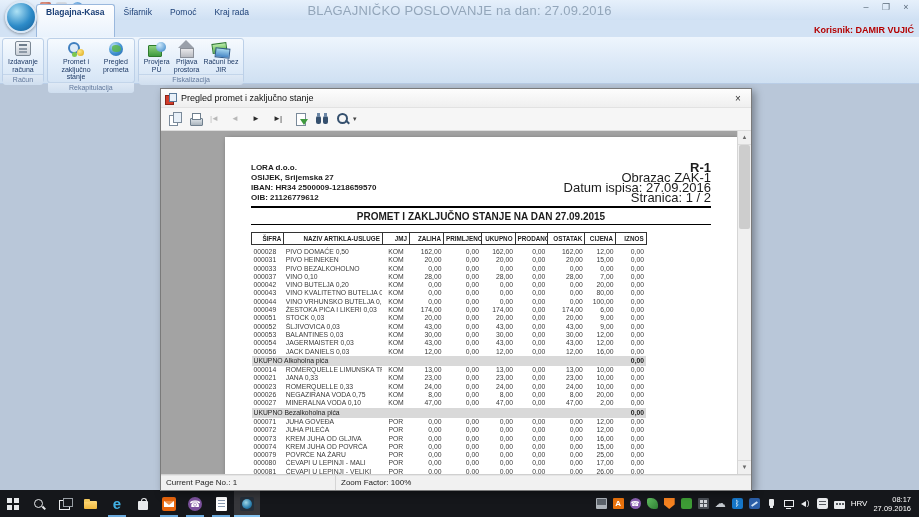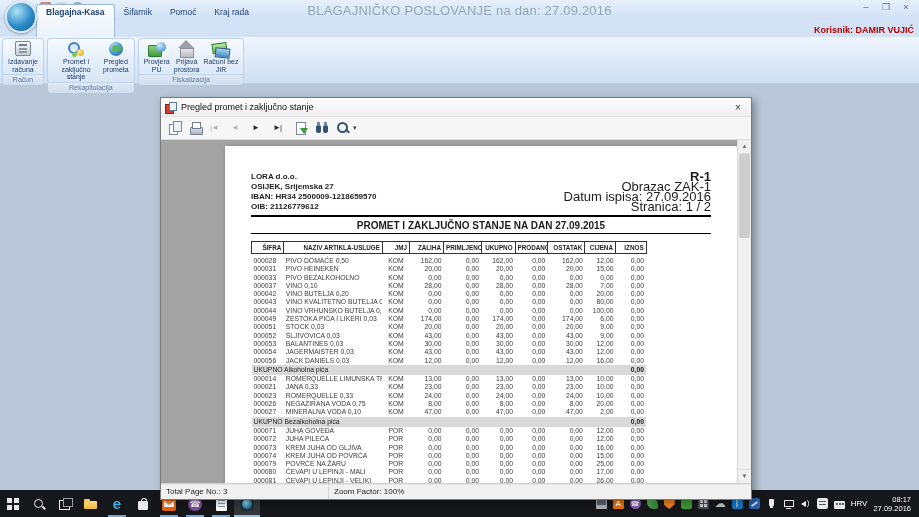--- a/index.html
+++ b/index.html
@@ -67,21 +67,21 @@
   .i-house-icon::before{content:"";position:absolute;left:3px;top:7px;width:12px;height:8px;
     background:linear-gradient(#e8e8ea,#b9bcc2);border:1px solid #8a8f98}
   .i-house-icon::after{content:"";position:absolute;left:1px;top:-1px;width:0;height:0;
     border-left:8px solid transparent;border-right:8px solid transparent;border-bottom:8px solid #9aa0aa}
   .i-banknotes-icon::before{content:"";position:absolute;left:1px;top:2px;width:13px;height:8px;
     background:linear-gradient(#baf0a8,#53a545);border:1px solid #2f7a2f;transform:rotate(-8deg)}
   .i-banknotes-icon::after{content:"";position:absolute;left:4px;top:7px;width:13px;height:8px;
     background:linear-gradient(#a8d8f0,#4585c5);border:1px solid #2f5a8a;transform:rotate(6deg)}
 
   
-  .repwin{position:absolute;left:160px;top:97px;width:592px;height:403px;background:#f0f0f0;
+  .repwin{position:absolute;left:160px;top:88px;width:592px;height:403px;background:#f0f0f0;
     border:1px solid #7a7a7a;box-shadow:3px 3px 8px rgba(0,0,0,.35);box-sizing:border-box;z-index:20;
     display:flex;flex-direction:column}
   .rtitle{height:18px;display:flex;align-items:center;padding:0 4px;background:linear-gradient(#fdfdfd,#efefef);
     border-bottom:1px solid #e2e2e2}
   .rticon{width:11px;height:11px;position:relative;margin-right:5px}
   .rticon::before{content:"";position:absolute;left:0;top:2px;width:7px;height:8px;background:#d23c2a;border:1px solid #8a2417}
   .rticon::after{content:"";position:absolute;left:4px;top:0;width:6px;height:7px;background:#e8f0f8;border:1px solid #5a7a9a}
   .rttext{font-size:9px;color:#111}
   .rclose{margin-left:auto;width:18px;text-align:center;font-size:10px;color:#333;cursor:default}
   .rtools{height:22px;display:flex;align-items:center;gap:7px;padding:0 7px;background:#f6f6f6;
@@ -658,21 +658,21 @@
           </tbody>
       </table>
     </div>
     <div class="vscroll">
       <div class="varrow vup">▲</div>
       <div class="vthumb"></div>
       <div class="varrow vdn">▼</div>
     </div>
   </div>
   <div class="rstatus">
-    <div class="scell sc2">Total Page No.: 3</div>
+    <div class="scell sc1">Current Page No.: 1</div>
     <div class="scell sc3">Zoom Factor: 100%</div>
   </div>
 </div>
 
 <div class="taskbar">
   <div style="display:flex">
       <div class="tbtn">
         <span class="tic t-windows-logo-icon"></span>
       </div>
       <div class="tbtn">

